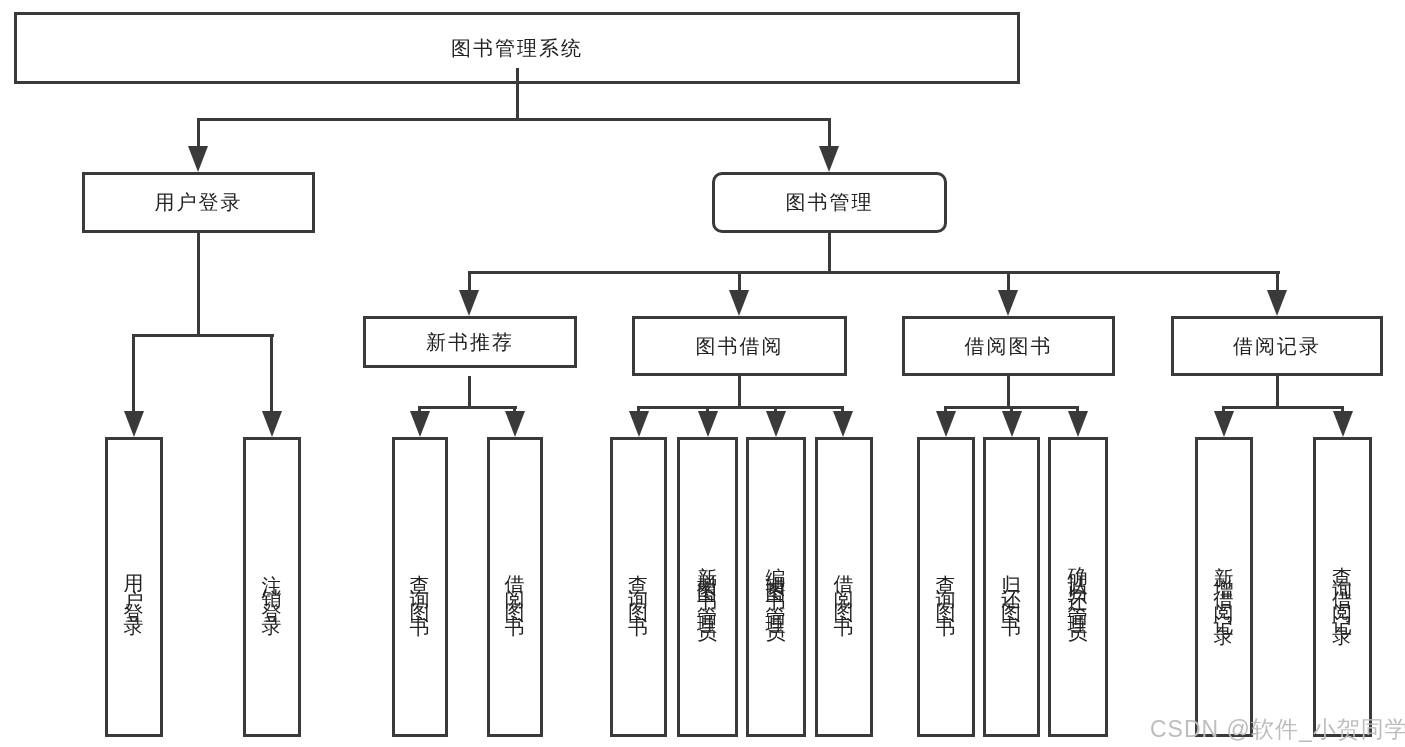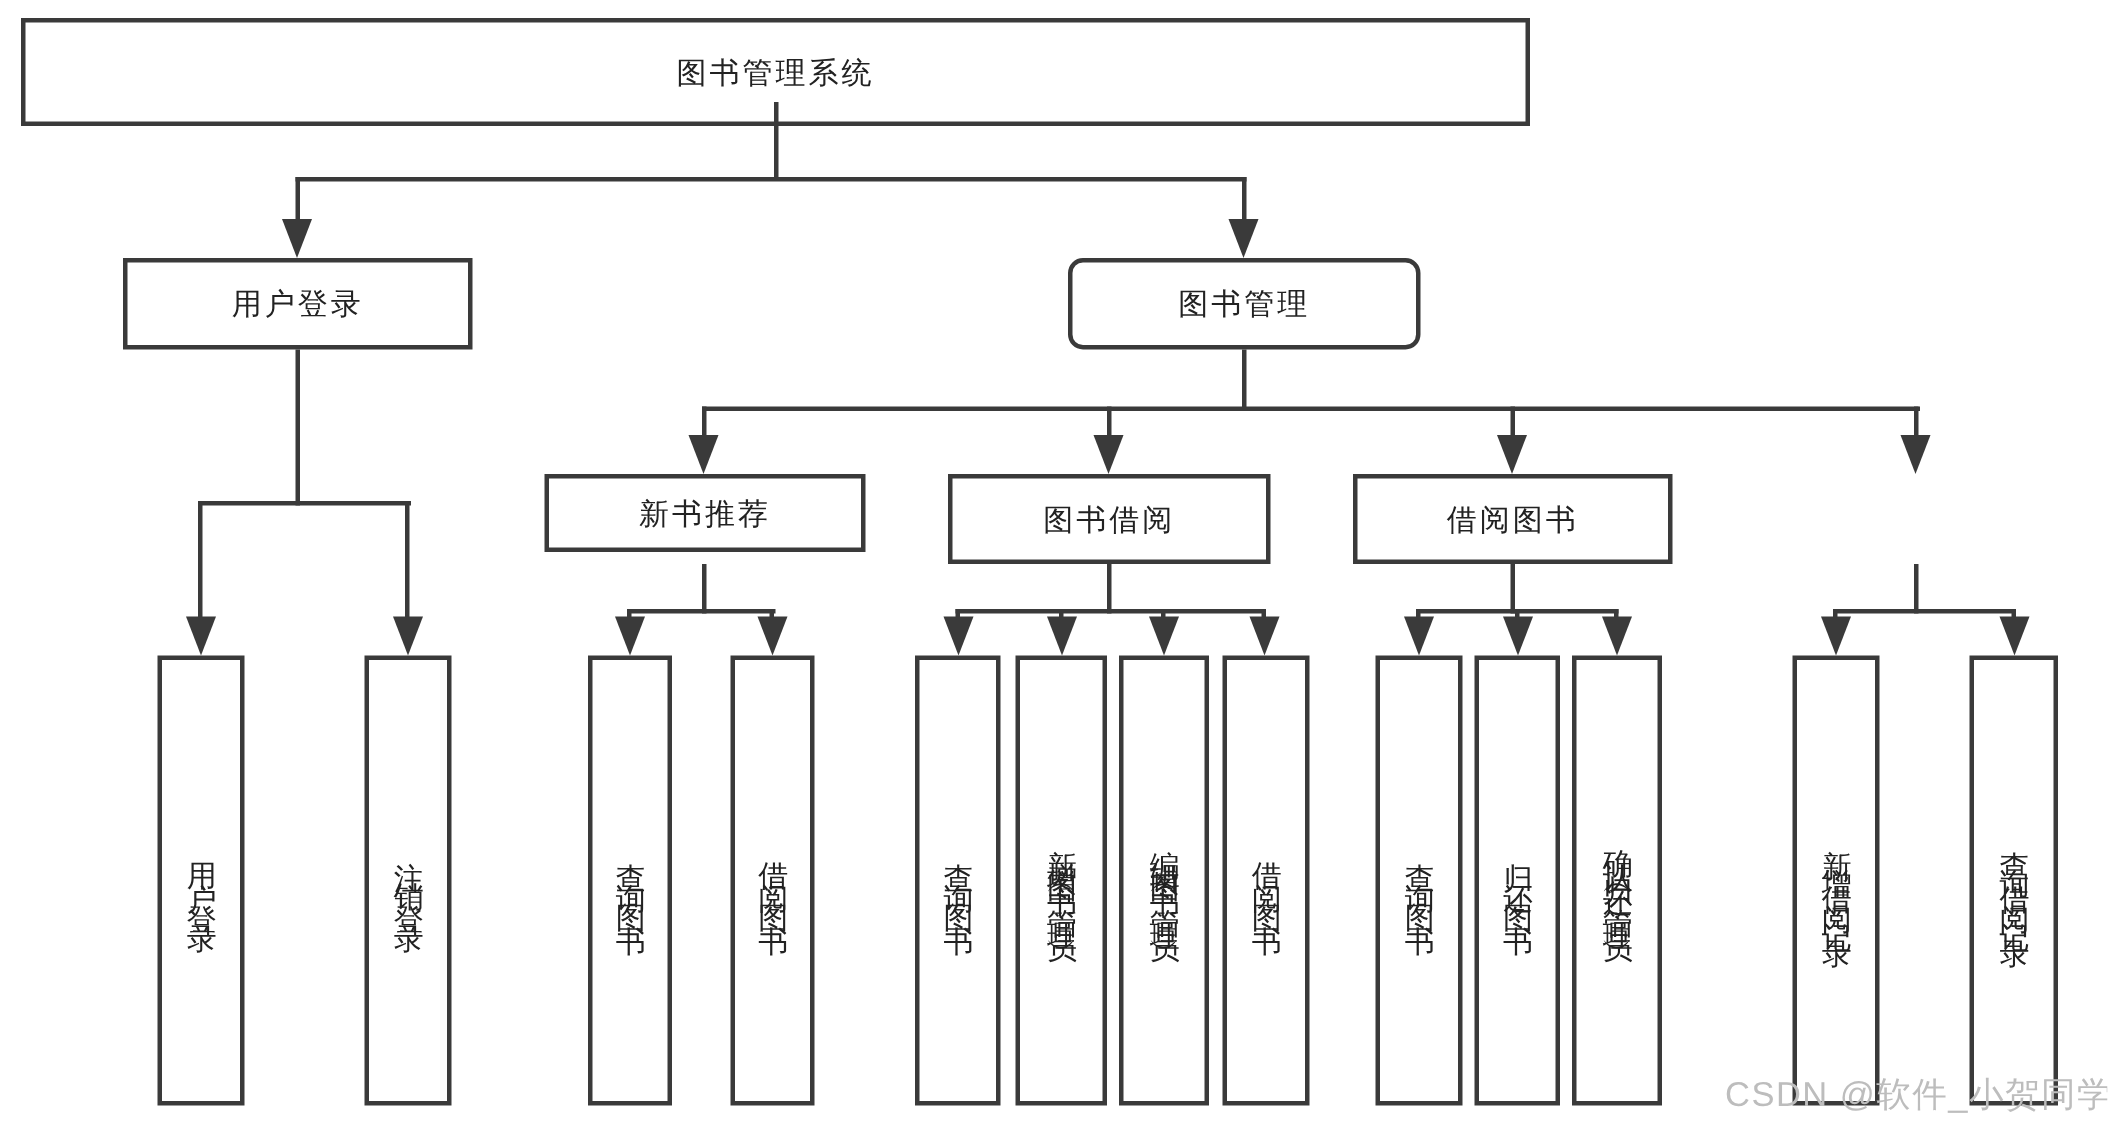--- a/index.html
+++ b/index.html
@@ -69,20 +69,21 @@
   <div class="box hbox" style="left:82px;top:172px;width:233px;height:61px;">用户登录</div>
 
   <div class="box hbox" style="left:712px;top:172px;width:235px;height:61px;border-radius:10px;">图书管理</div>
 
   <div class="box hbox" style="left:363px;top:316px;width:214px;height:52px;">新书推荐</div>
 
   <div class="box hbox" style="left:632px;top:316px;width:215px;height:60px;">图书借阅</div>
 
   <div class="box hbox" style="left:902px;top:316px;width:213px;height:60px;">借阅图书</div>
 
+  <div class="box hbox" style="left:1171px;top:316px;width:212px;height:60px;">借阅记录</div>
 
   <div class="box leaf ls-mid" style="left:105px;top:437px;width:58px;height:300px;">用户登录</div>
   <div class="box leaf ls-mid" style="left:243px;top:437px;width:58px;height:300px;">注销登录</div>
 
   <div class="box leaf ls-mid" style="left:392px;top:437px;width:56px;height:300px;">查询图书</div>
   <div class="box leaf ls-mid" style="left:487px;top:437px;width:56px;height:300px;">借阅图书</div>
 
   <div class="box leaf ls-mid" style="left:610px;top:437px;width:57px;height:300px;">查询图书</div>
   <div class="box leaf ls-long" style="left:677px;top:437px;width:61px;height:300px;">新增图书（管理员）</div>
   <div class="box leaf ls-long" style="left:746px;top:437px;width:60px;height:300px;">编辑图书（管理员）</div>

